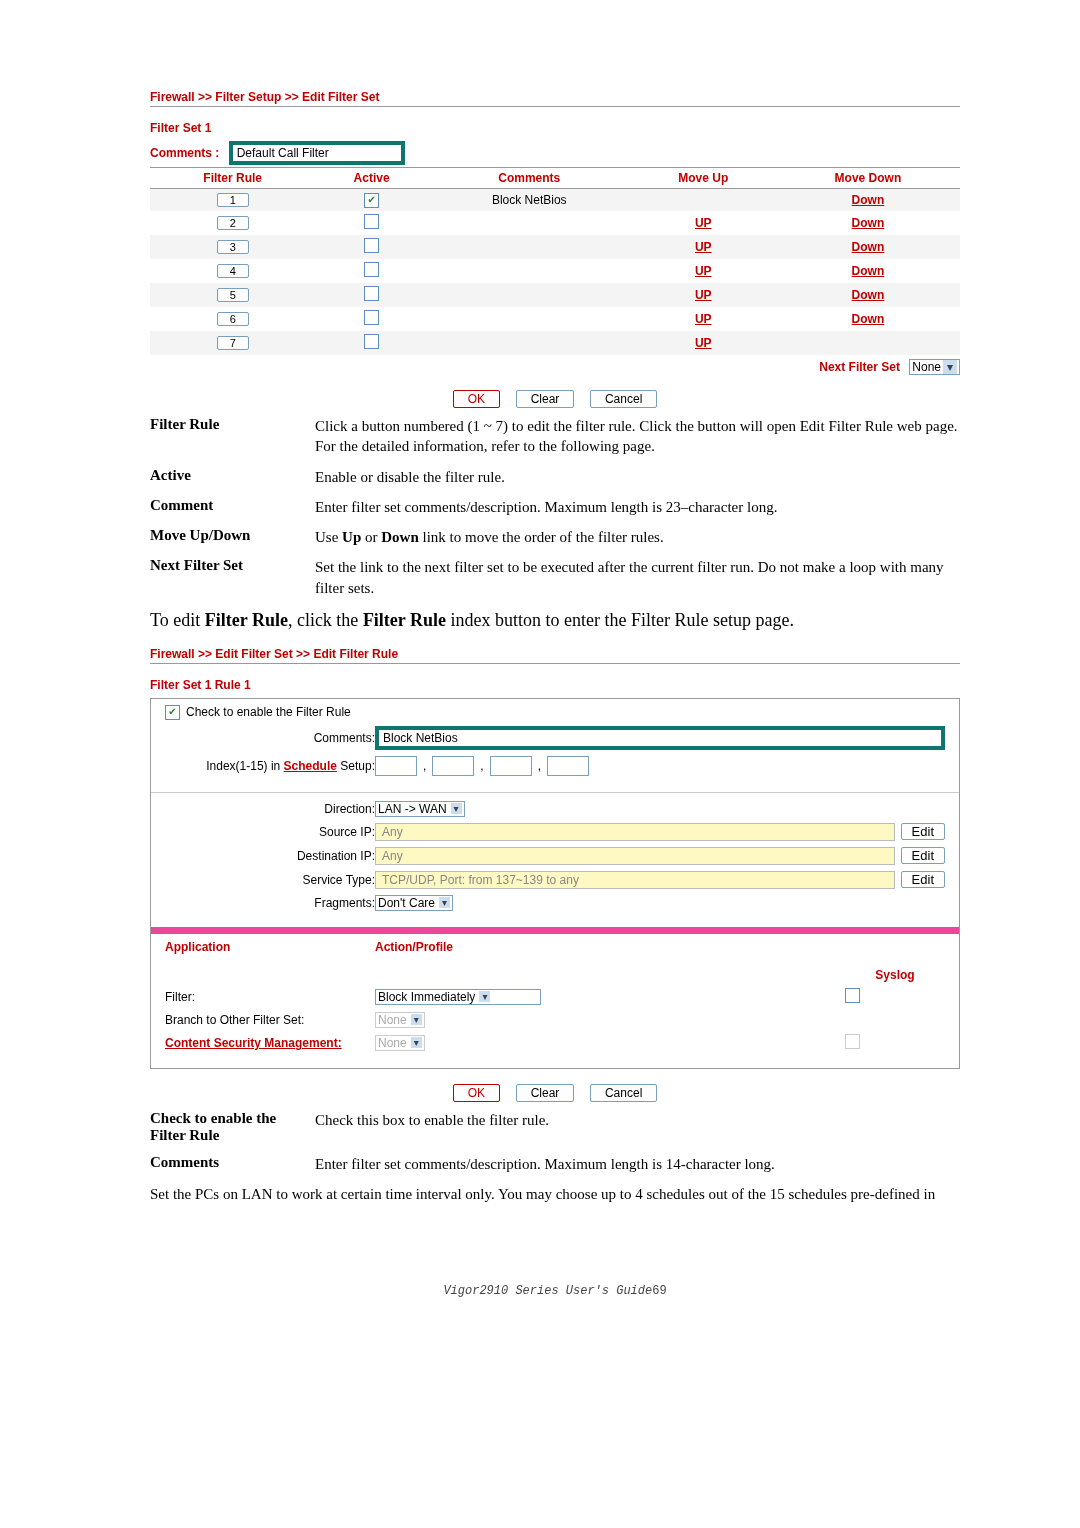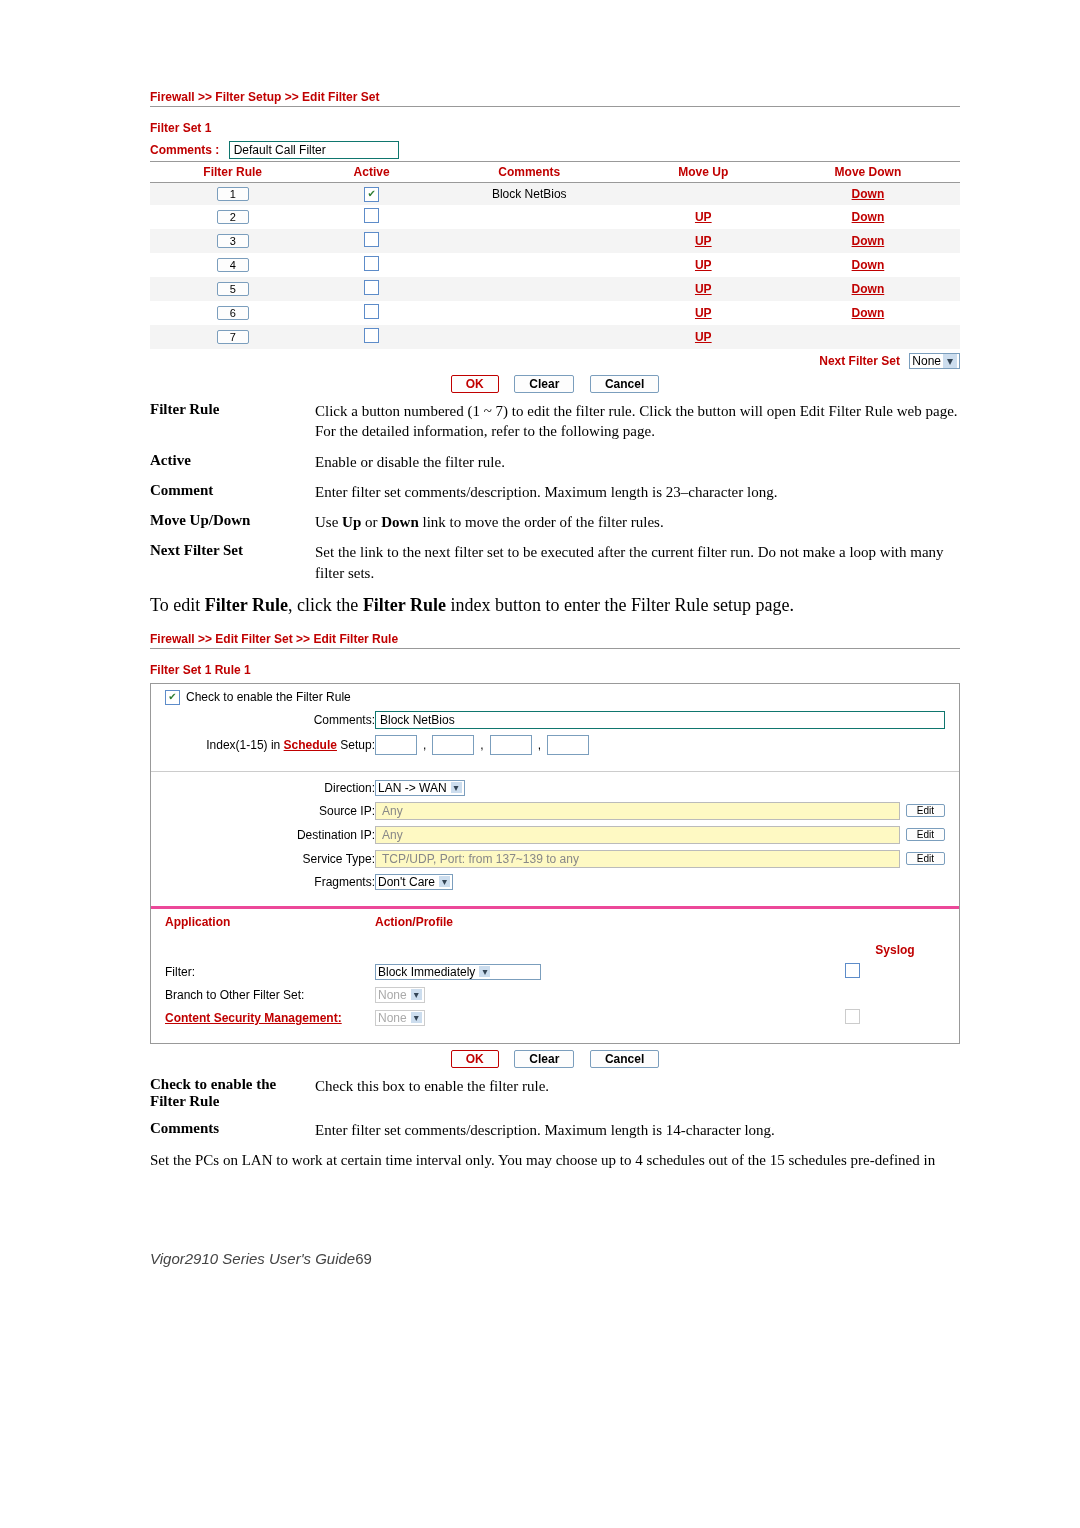--- a/index.html
+++ b/index.html
@@ -37,21 +37,21 @@
     font-size: 12px;
   }
   .comments-row .lbl {
     color: #c00000;
     font-weight: bold;
     margin-right: 6px;
   }
   .txt-inp {
     font-size: 12px;
     padding: 1px 4px;
-    border: 1px solid #0f766e;
+    border: 4px solid #0f766e;
   }
   table.rules {
     width: 100%;
     border-collapse: collapse;
     font-size: 12px;
   }
   table.rules th {
     color: #c00000;
     font-weight: bold;
     padding: 3px 6px;
@@ -116,22 +116,21 @@
   .sel .caret {
     display: inline-block;
     width: 14px;
     text-align: center;
     background: #cde;
     color: #345;
     margin-left: 2px;
   }
   .btn-row {
     text-align: center;
-    margin: 7px 0 10px 0;
-    font-weight: bold;
+    margin: 16px 0 10px 0;
   }
   .btn-row .btn {
     font-size: 12px;
     border: 1px solid #7b9ebd;
     background: #fdfdfd;
     padding: 1px 14px;
     margin: 0 6px;
     border-radius: 2px;
   }
   .btn-row .btn.ok {
@@ -172,21 +171,21 @@
   .rule-box-top {
     padding: 6px 14px 10px 14px;
     border-top: 1px solid #999;
     border-bottom: 1px solid #ccc;
   }
   .rule-box-mid {
     padding: 8px 14px 10px 14px;
   }
   .rule-box-bot {
     padding: 6px 14px 10px 14px;
-    border-top: 3px solid #ec4899;
+    border-top: 7px solid #ec4899;
   }
   .field-row {
     display: flex;
     align-items: center;
     font-size: 12px;
     margin-bottom: 6px;
   }
   .field-row .lbl {
     width: 210px;
     flex-shrink: 0;
@@ -202,21 +201,21 @@
     border: 1px solid #bbb;
     color: #888;
     background: #fef9c3;
     padding: 1px 6px;
     font-size: 12px;
     flex: 1;
   }
   .edit-btn {
     border: 1px solid #7b9ebd;
     background: #fdfdfd;
-    font-size: 10px;
+    font-size: 13px;
     padding: 0 10px;
     border-radius: 2px;
   }
   .app-head-row {
     display: flex;
     font-size: 12px;
     color: #c00000;
     font-weight: bold;
     margin-bottom: 6px;
   }
@@ -253,25 +252,26 @@
   }
   .tiny-inp {
     width: 36px;
     border: 1px solid #7b9ebd;
     height: 16px;
     font-size: 12px;
   }
   .footer {
     margin-top: 80px;
     display: flex;
-    justify-content: flex-start;
-    font-size: 15px;
+    justify-content: center;
+    font-size: 12px;
     color: #444;
     font-style: italic;
     padding: 0 0 0 0;
+    font-family: Liberation Mono, monospace;
   }
   .footer .page-num {
     font-style: normal;
   }
 </style>
 </head>
 <body>
 
 <div class="page">
 

